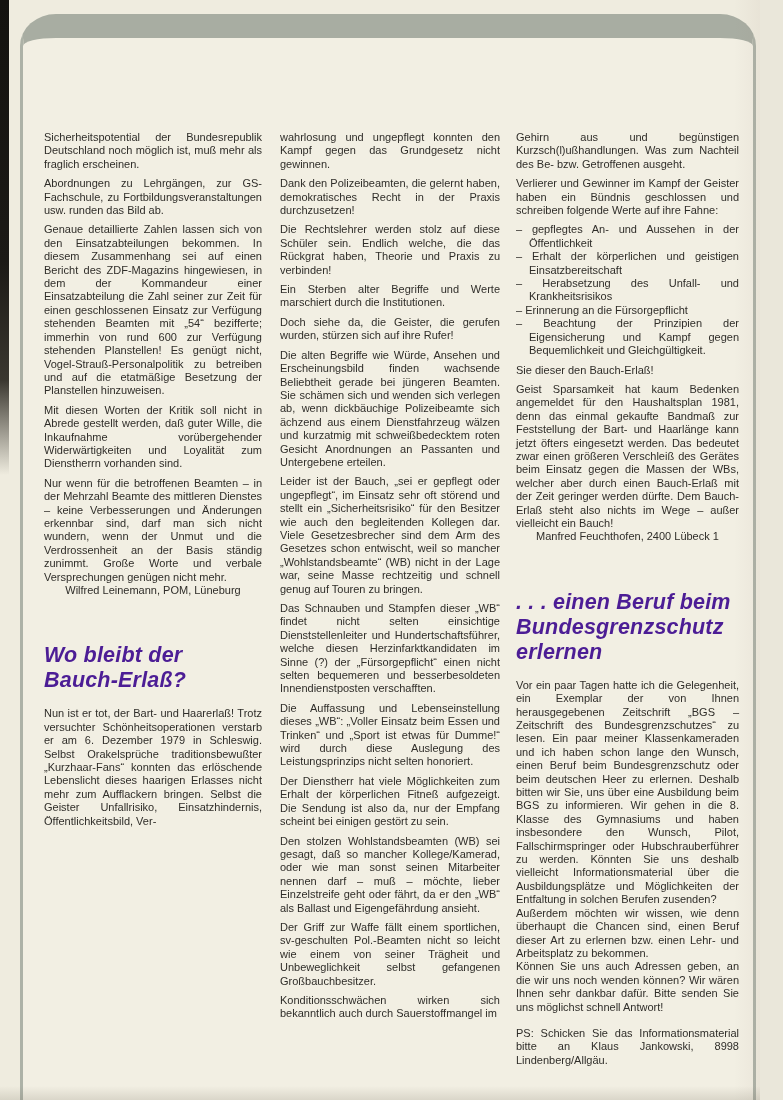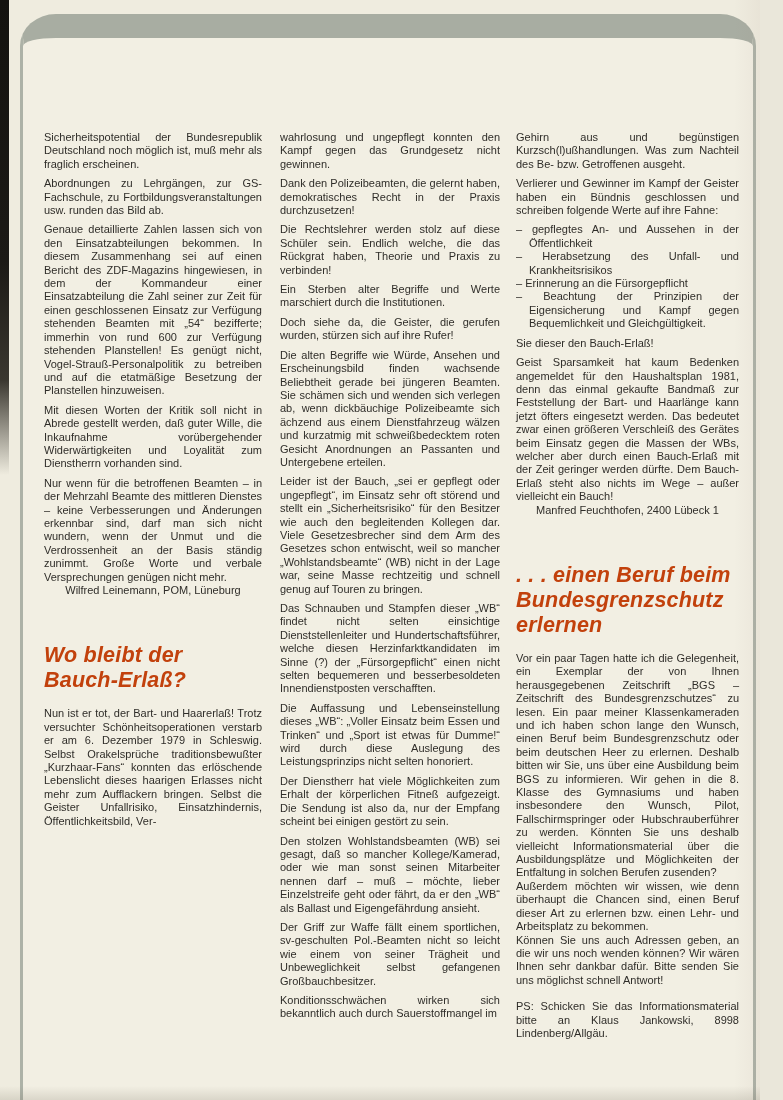--- a/index.html
+++ b/index.html
@@ -48,21 +48,21 @@
   .col3{left:516px;width:223px;}
   .para{margin:6px 0 0 0;}
   .col > *:first-child{margin-top:0;}
   .para.tight{margin-top:0;}
   .para.spaced{margin-top:13px;}
   .para.signature{margin-top:0;text-align:center;}
   .heading{
     margin:46px 0 14px 0;
     font-size:21.5px;line-height:25px;
     font-weight:700;font-style:italic;
-    color:#c2410c;text-align:left;
+    color:#4c1d95;text-align:left;
     white-space:pre-line;letter-spacing:0.2px;
   }
   .dash-list{margin:6px 0 0 0;padding:0;list-style:none;}
   .dash-list li{padding-left:13px;text-indent:-13px;}
   .dash-list li::before{content:"– ";}
   .page-number{
     position:absolute;left:32px;top:1119px;
     font-size:14px;color:#504d47;
   }
 </style>
@@ -99,20 +99,21 @@
       <p class="para">Der Dienstherr hat viele Möglichkeiten zum Erhalt der körperlichen Fitneß aufgezeigt. Die Sendung ist also da, nur der Empfang scheint bei einigen gestört zu sein.</p>
       <p class="para">Den stolzen Wohlstandsbeamten (WB) sei gesagt, daß so mancher Kollege/Kamerad, oder wie man sonst seinen Mitarbeiter nennen darf – muß – möchte, lieber Einzelstreife geht oder fährt, da er den „WB“ als Ballast und Eigengefährdung ansieht.</p>
       <p class="para">Der Griff zur Waffe fällt einem sportlichen, sv-geschulten Pol.-Beamten nicht so leicht wie einem von seiner Trägheit und Unbeweglichkeit selbst gefangenen Großbauchbesitzer.</p>
       <p class="para">Konditionsschwächen wirken sich bekanntlich auch durch Sauerstoffmangel im</p>
     </div>
   <div class="col col3">
       <p class="para">Gehirn aus und begünstigen Kurzsch(l)ußhandlungen. Was zum Nachteil des Be- bzw. Getroffenen ausgeht.</p>
       <p class="para">Verlierer und Gewinner im Kampf der Geister haben ein Bündnis geschlossen und schreiben folgende Werte auf ihre Fahne:</p>
       <ul class="dash-list">
         <li>gepflegtes An- und Aussehen in der Öffentlichkeit</li>
+        <li>Erhalt der körperlichen und geistigen Einsatzbereitschaft</li>
         <li>Herabsetzung des Unfall- und Krankheitsrisikos</li>
         <li>Erinnerung an die Fürsorgepflicht</li>
         <li>Beachtung der Prinzipien der Eigensicherung und Kampf gegen Bequemlichkeit und Gleichgültigkeit.</li>
       </ul>
       <p class="para">Sie dieser den Bauch-Erlaß!</p>
       <p class="para">Geist Sparsamkeit hat kaum Bedenken angemeldet für den Haushaltsplan 1981, denn das einmal gekaufte Bandmaß zur Feststellung der Bart- und Haarlänge kann jetzt öfters eingesetzt werden. Das bedeutet zwar einen größeren Verschleiß des Gerätes beim Einsatz gegen die Massen der WBs, welcher aber durch einen Bauch-Erlaß mit der Zeit geringer werden dürfte. Dem Bauch-Erlaß steht also nichts im Wege – außer vielleicht ein Bauch!</p>
       <p class="para signature">Manfred Feuchthofen, 2400 Lübeck 1</p>
       <h2 class="heading">. . . einen Beruf beim
 Bundesgrenzschutz
 erlernen</h2>

